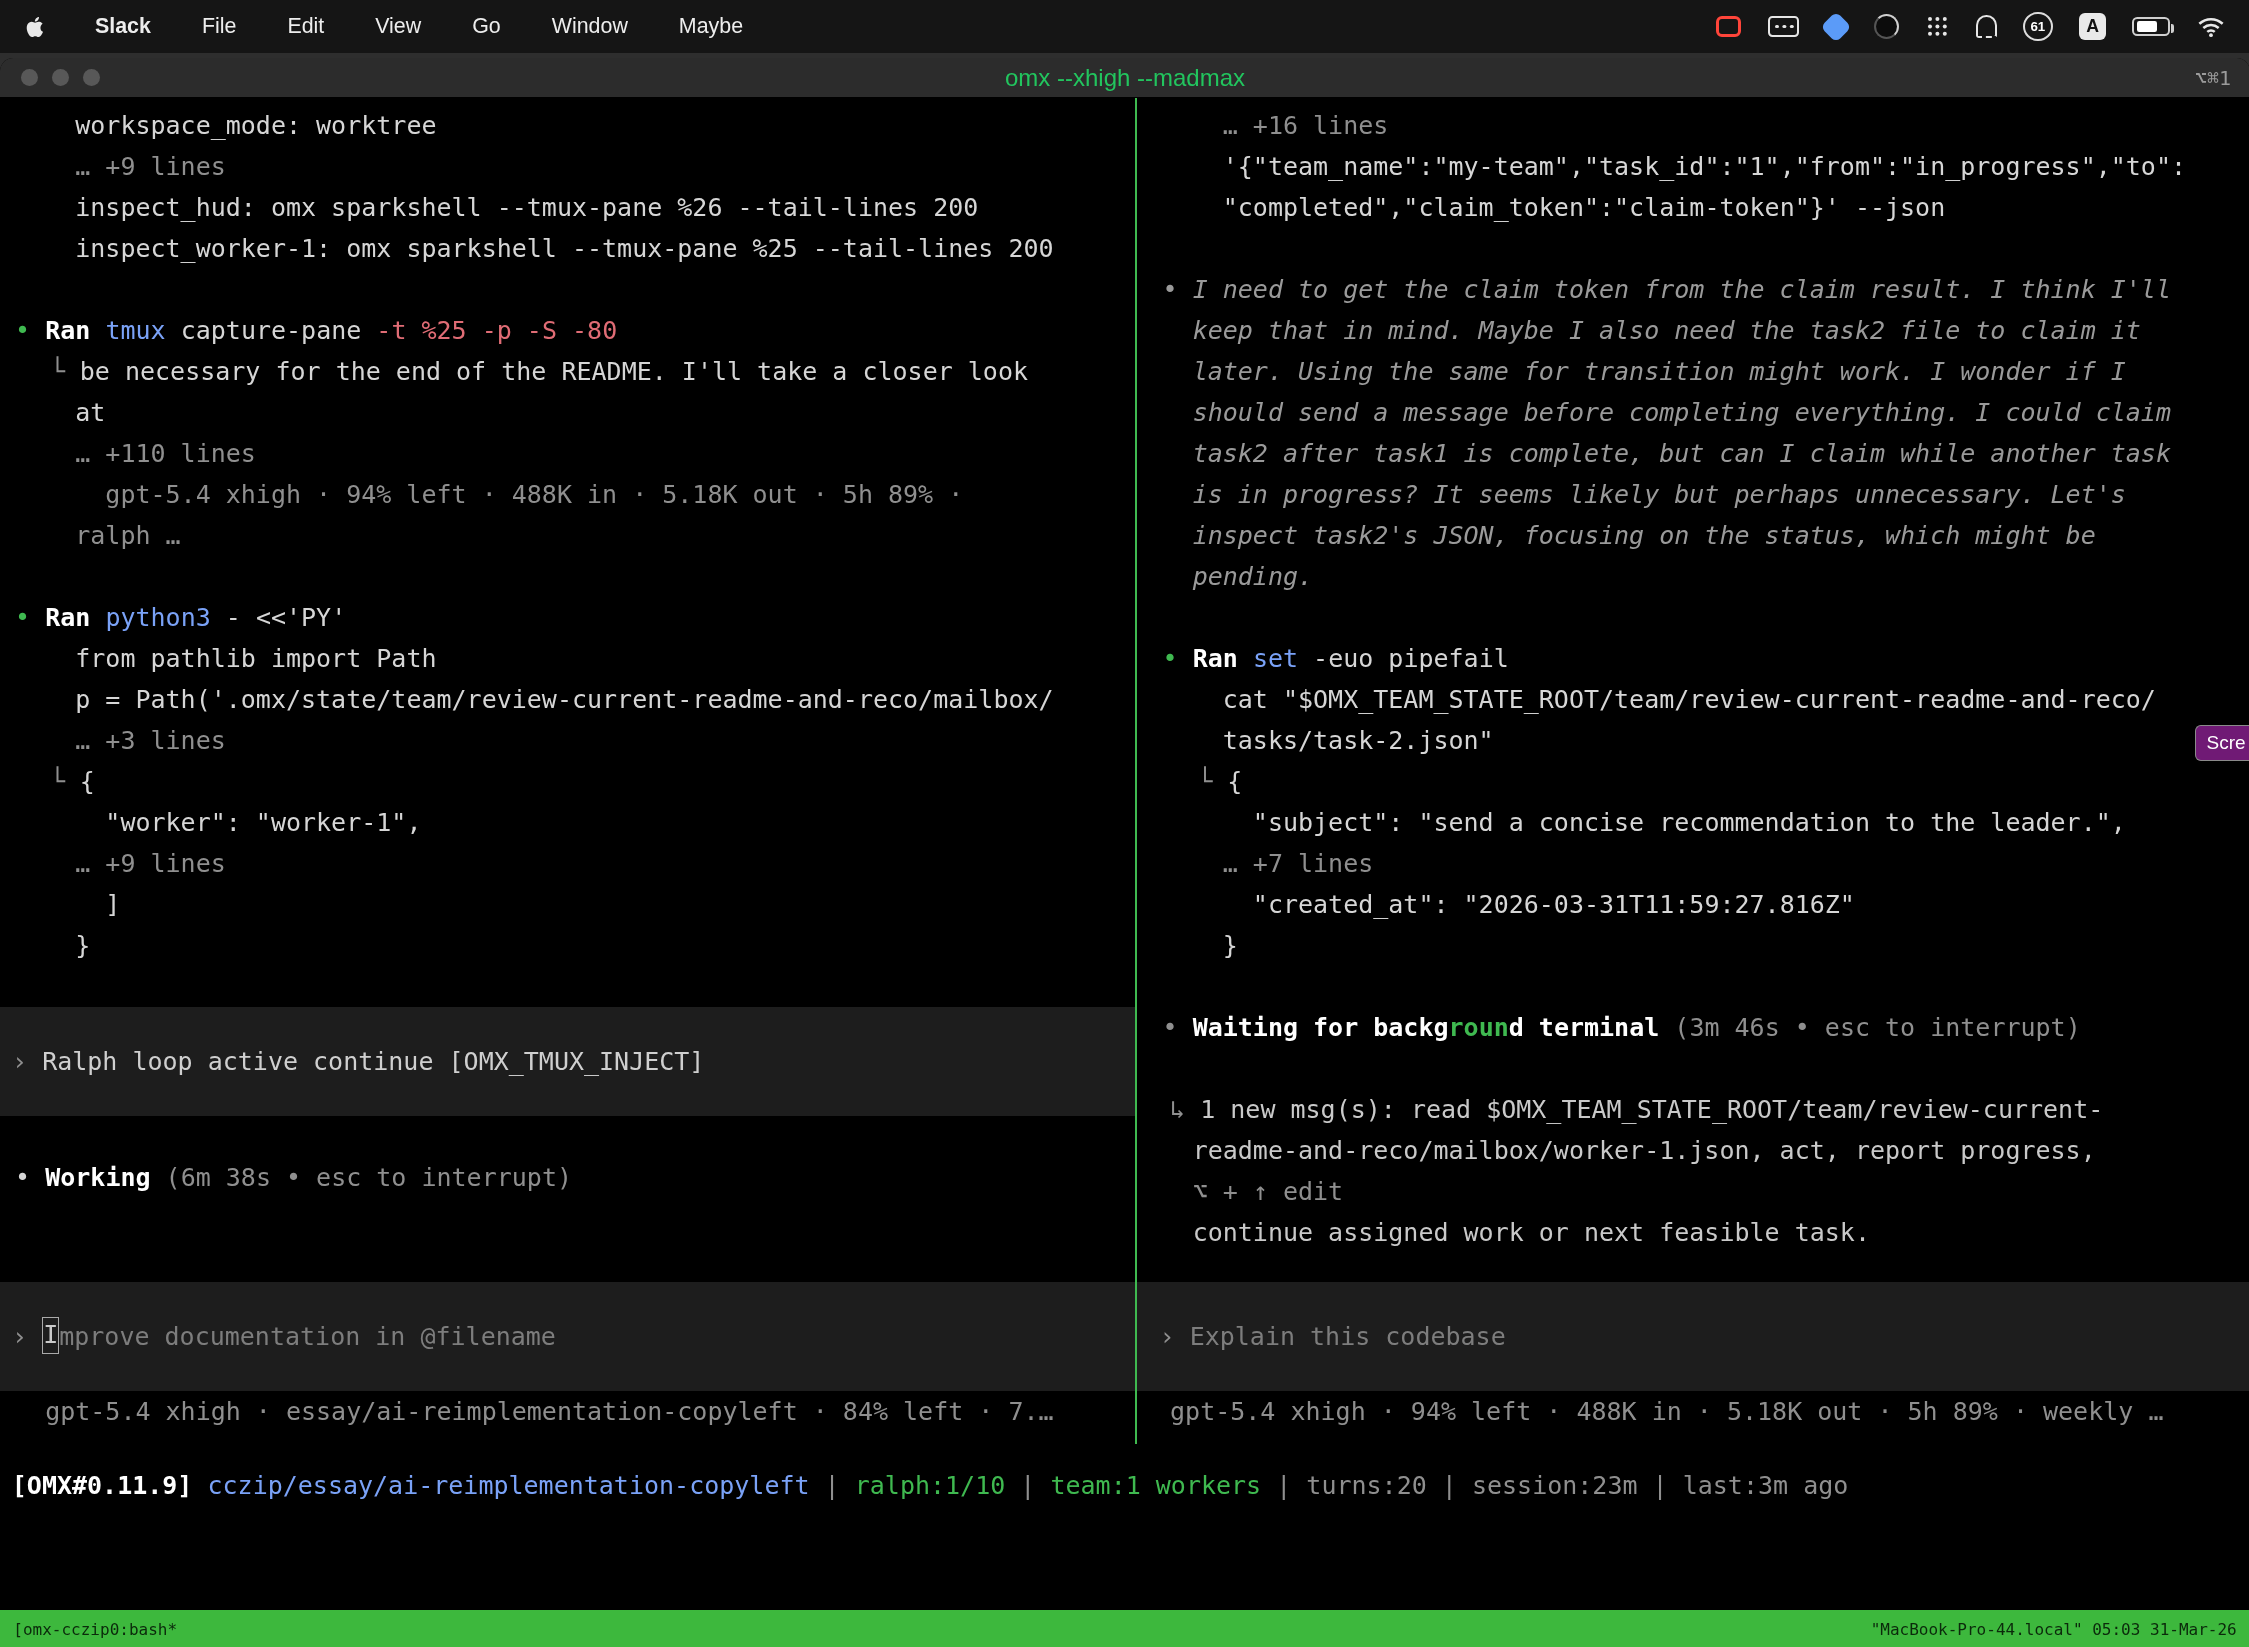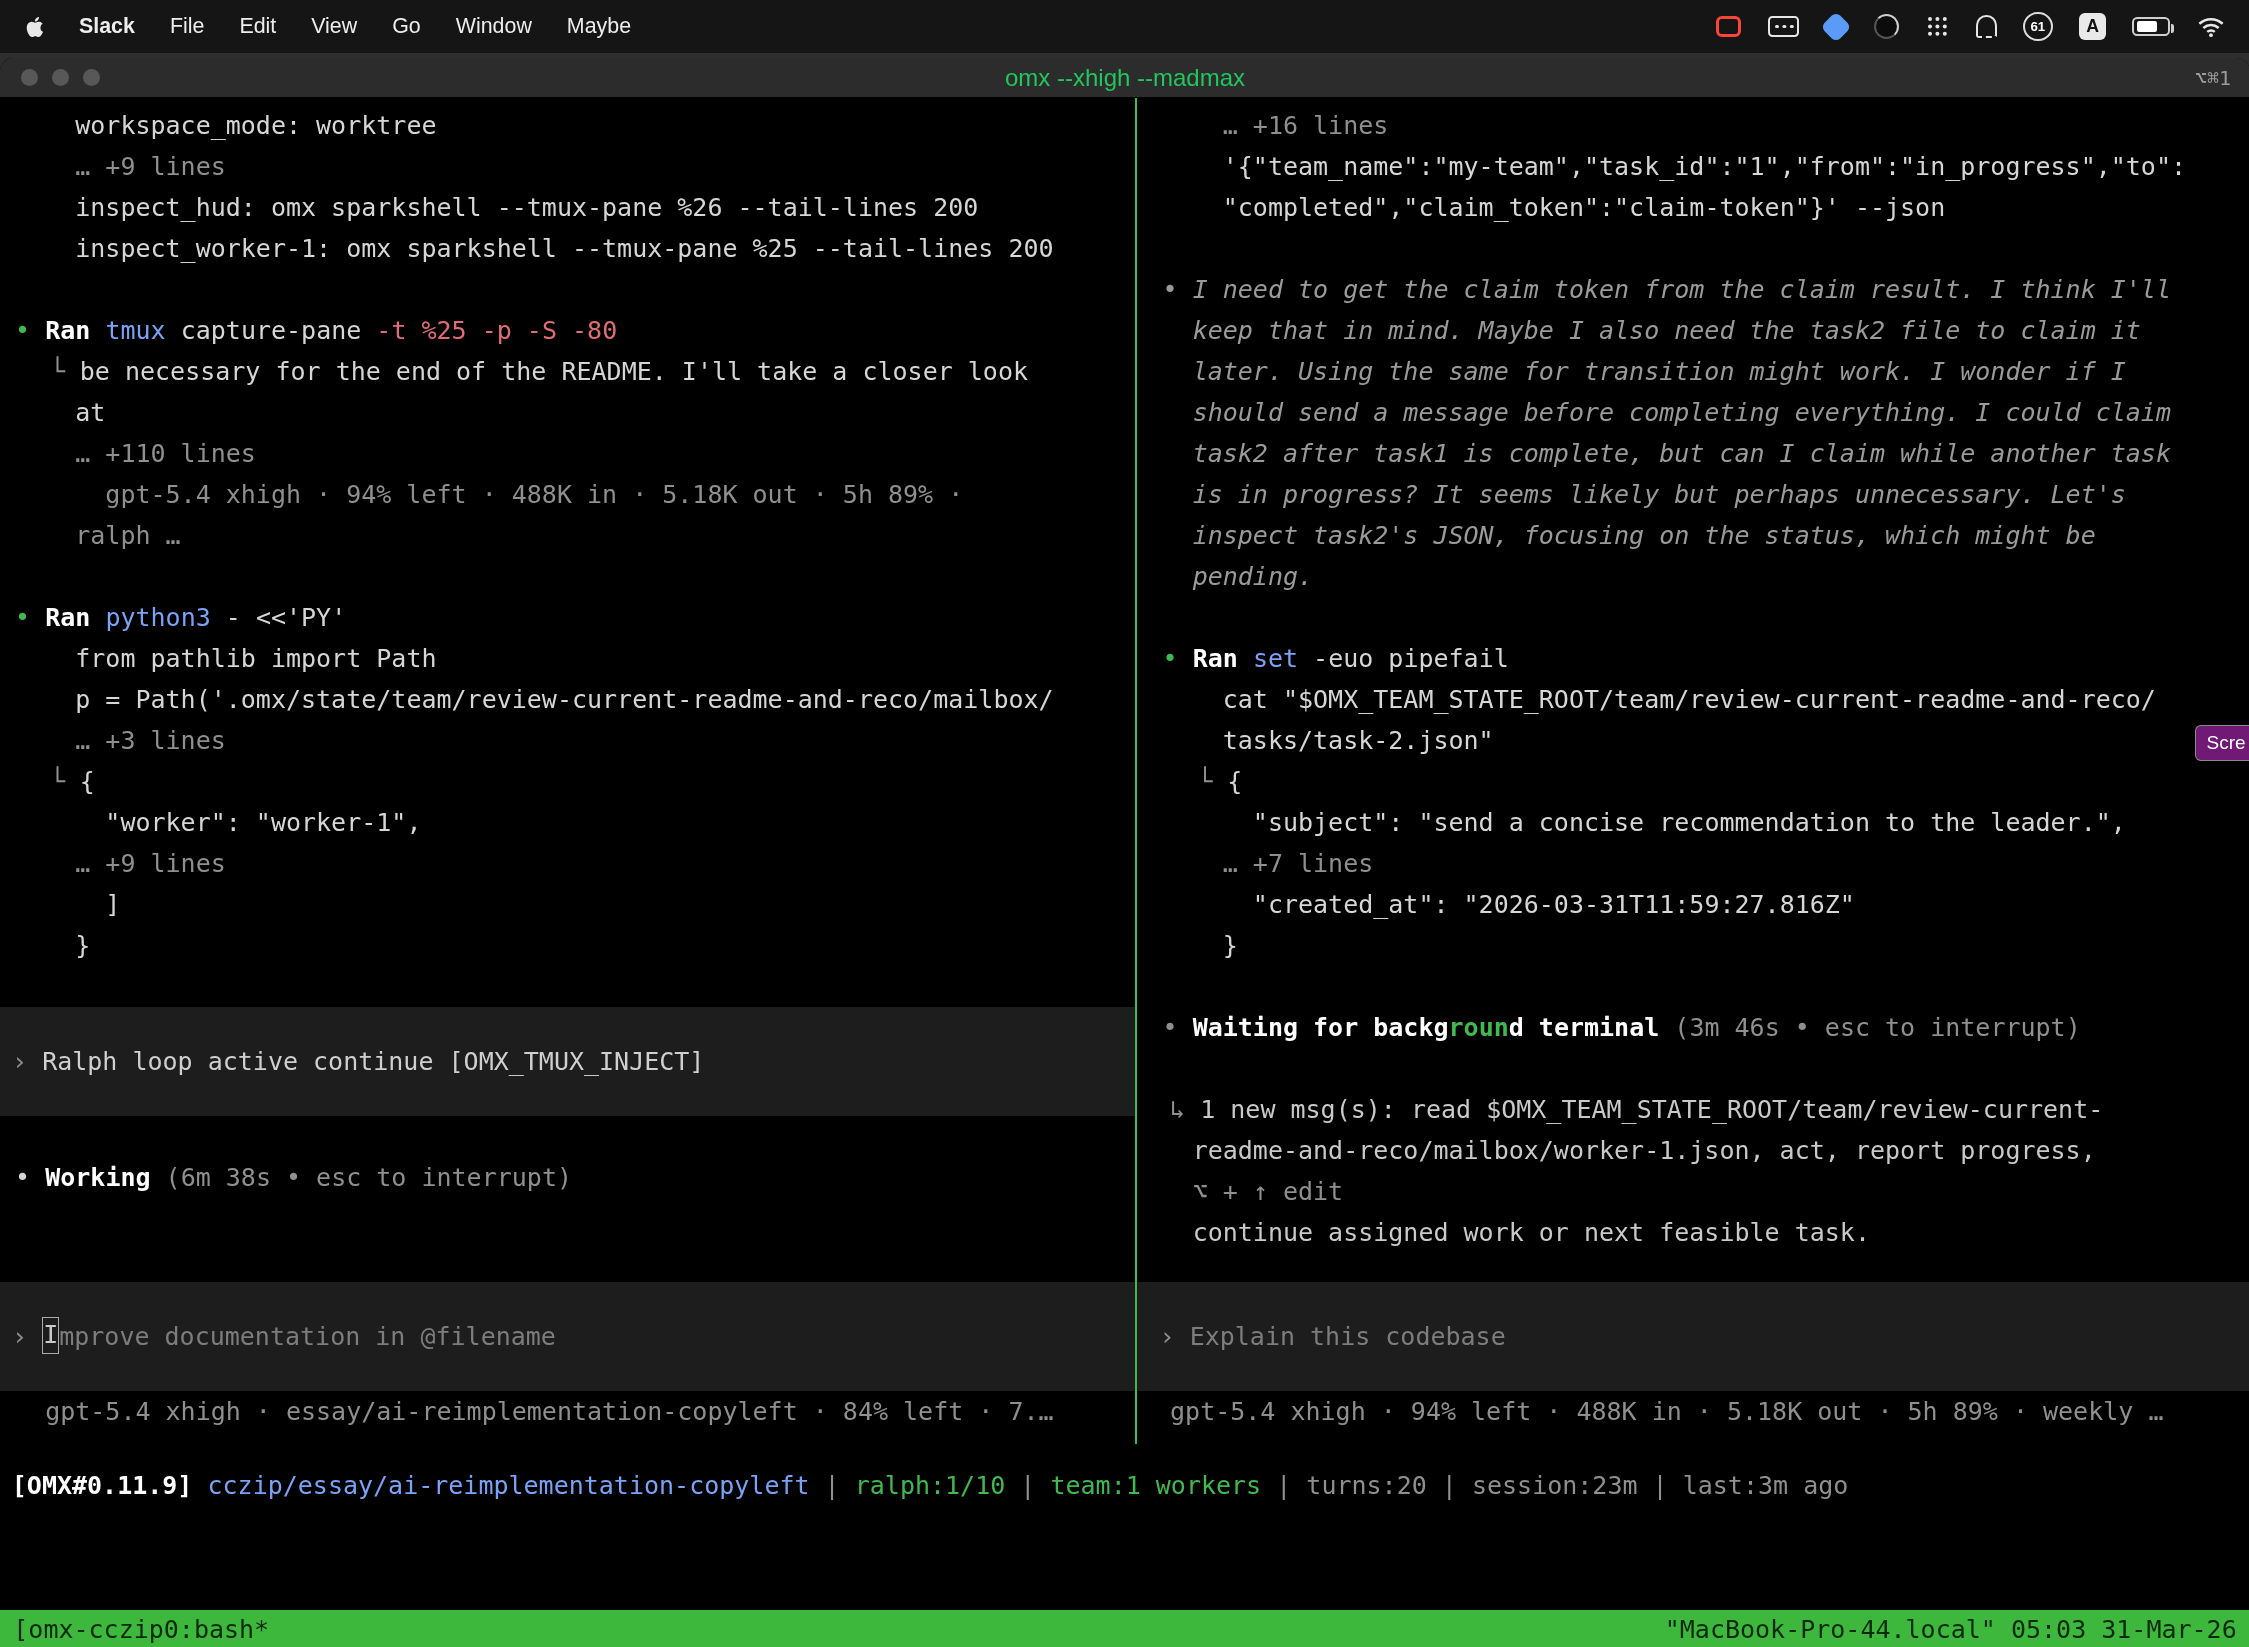--- a/index.html
+++ b/index.html
@@ -3,21 +3,21 @@
 <meta charset="utf-8">
 <style>
   *{margin:0;padding:0;box-sizing:border-box}
   html,body{width:2250px;height:1648px;background:#2e2e2e;overflow:hidden}
   body{position:relative;font-family:"DejaVu Sans Mono",monospace}
 
   
   .menubar{position:absolute;top:0;left:0;width:100%;height:53px;background:#151515;
     display:flex;align-items:center;padding:0 25px;color:#ededed;
     font-family:"Liberation Sans",sans-serif;font-size:21.4px;z-index:5}
-  .menu-left{display:flex;align-items:center;gap:35px}
+  .menu-left{display:flex;align-items:center;gap:51px}
   .menu-app{font-weight:700}
   .menu-item{font-weight:400}
   .menu-right{margin-left:auto;display:flex;align-items:center;gap:26.6px}
   .mi{display:flex;align-items:center;justify-content:center}
   .icon-rec{width:25px;height:20.7px;border:3px solid #ff453a;border-radius:5.9px}
   .icon-kbd{width:31px;height:20.7px;border:2.2px solid #e6e6e6;border-radius:4.4px;position:relative}
   .icon-kbd::after{content:"";position:absolute;left:5.2px;top:6.6px;width:3.7px;height:3.7px;border-radius:50%;
     background:#e6e6e6;box-shadow:7.4px 0 #e6e6e6,14.8px 0 #e6e6e6}
   .icon-raycast{width:22px;height:22px;background:#5b9bf8;border-radius:5.9px;transform:rotate(45deg)}
   .icon-darkapp{width:25px;height:25px;border-radius:50%;background:#0c0c0c;border:2.2px solid #cfcfcf;border-left-color:#555;border-bottom-color:#555}
@@ -57,21 +57,21 @@
   .band{background:#1d1d1d;height:109px;display:flex;align-items:center;padding-left:0.8ch;flex:0 0 auto}
   .band .chev{color:#8f8f8f;margin-right:1ch}
   .pane-right .band{margin-left:-10.3px;padding-left:calc(0.8ch + 10.3px)}
   .para{position:relative;margin-left:3ch;max-width:66ch;line-height:41px;color:#9a9a9a;font-style:italic;white-space:normal;flex:0 0 auto}
   .para .pb{position:absolute;left:-2ch;top:0;font-style:normal}
   .cursor{display:inline-block;min-width:0.95ch;height:37px;line-height:34px;border:1.5px solid #aaa;color:#c9c9c9;text-align:center;vertical-align:middle;margin-top:-3px}
   .pane-bottom{margin-top:auto;padding-bottom:11.8px;flex:0 0 auto}
 
   
   .omx-line{height:41px;line-height:41px;padding-left:11.8px;margin-top:21px;white-space:pre;font-size:25px;color:#8f8f8f;flex:0 0 auto}
-  .tmux{margin-top:auto;height:38px;background:#3db83d;color:#0b2a0b;display:flex;justify-content:space-between;align-items:center;padding:0 13.3px;font-size:25px;flex:0 0 auto}
+  .tmux{margin-top:auto;height:38px;background:#3db83d;color:#0b2a0b;display:flex;justify-content:space-between;align-items:center;padding:0 13.3px;font-size:16px;flex:0 0 auto}
 
   
   .shot-tip{position:absolute;top:725px;right:0;background:#701a75;border:1.5px solid #8a8a8a;border-right:none;
     border-radius:5.9px 0 0 5.9px;color:#fff;font-family:"Liberation Sans",sans-serif;font-size:19px;padding:5.9px 4.4px 5.9px 10.3px;z-index:9}
 </style>
 </head>
 <body>
 
 <div class="menubar">
   <div class="menu-left">

